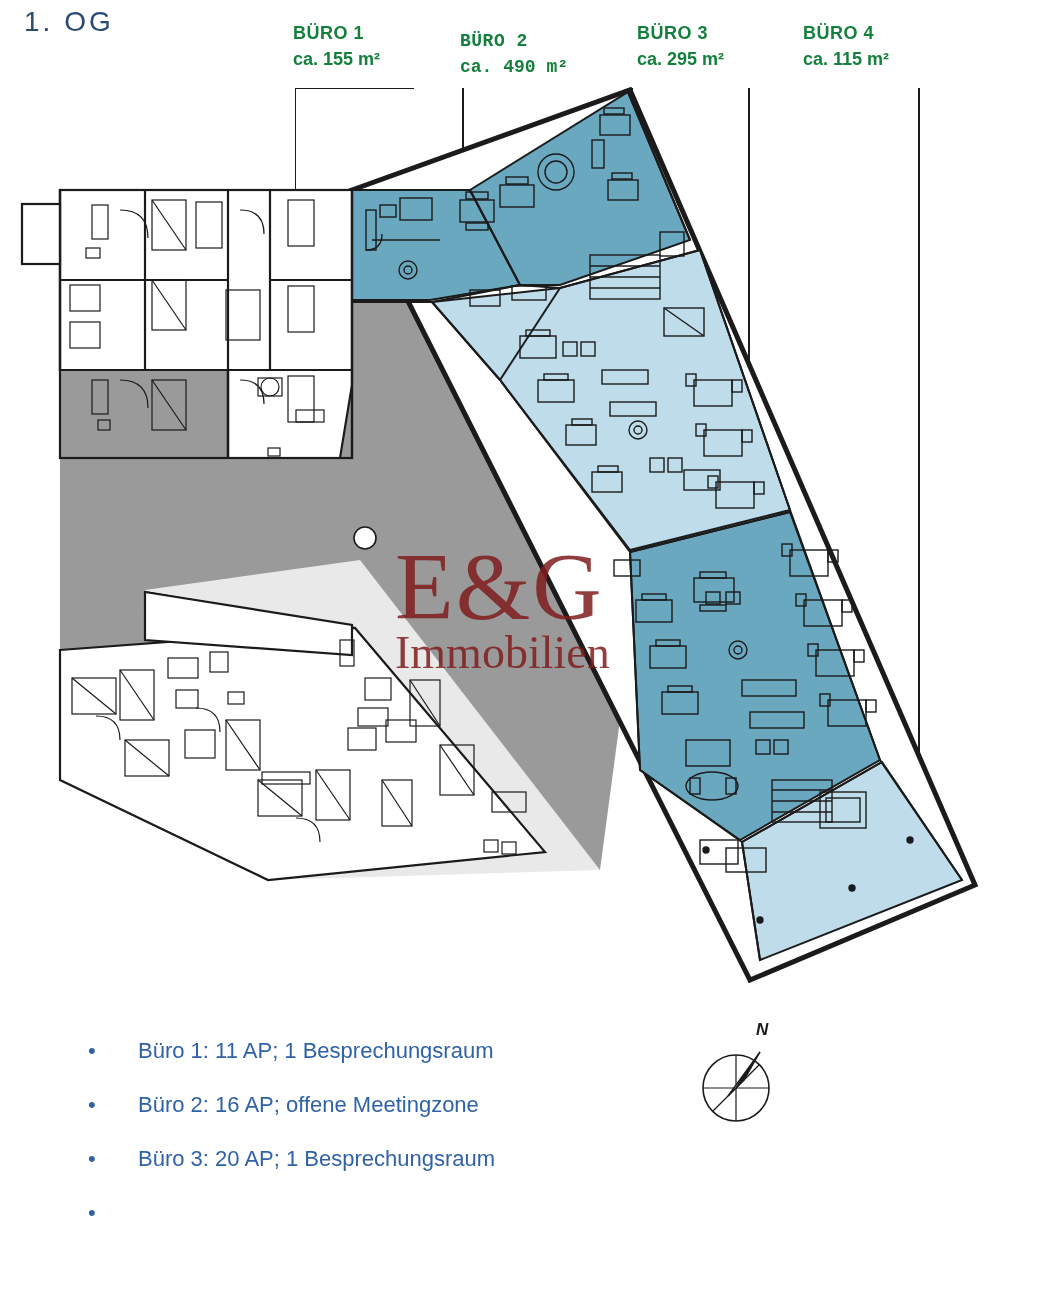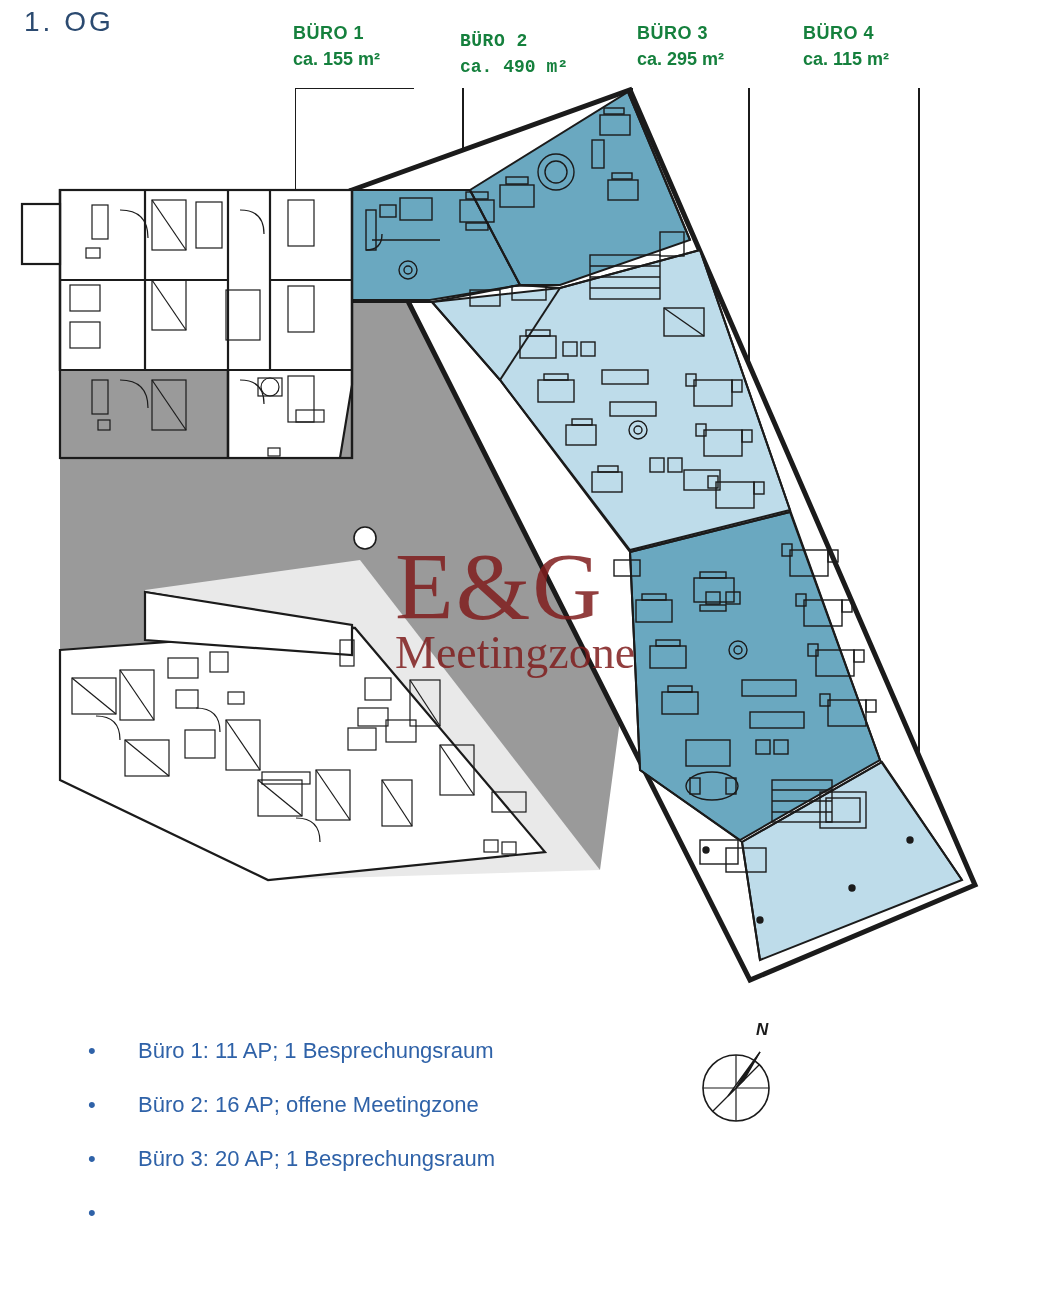--- a/index.html
+++ b/index.html
@@ -380,21 +380,21 @@
 
   <g fill="none" stroke="#1b1b1b" stroke-width="2">
     <line x1="432" y1="222" x2="520" y2="205"></line>
     <line x1="500" y1="300" x2="560" y2="208"></line>
   </g>
 </svg>
 </div>
 
 <div class="watermark">
   <div class="wm1">E&amp;G</div>
-  <div class="wm2">Meetingzone</div>
+  <div class="wm2">Immobilien</div>
 </div>
 
 <div id="legend">
   <div class="legend-row">
     <span class="legend-bullet">•</span>
     <span class="legend-text">Büro 1: 11 AP; 1 Besprechungsraum</span>
   </div>
   <div class="legend-row">
     <span class="legend-bullet">•</span>
     <span class="legend-text">Büro 2: 16 AP; offene Meetingzone</span>

